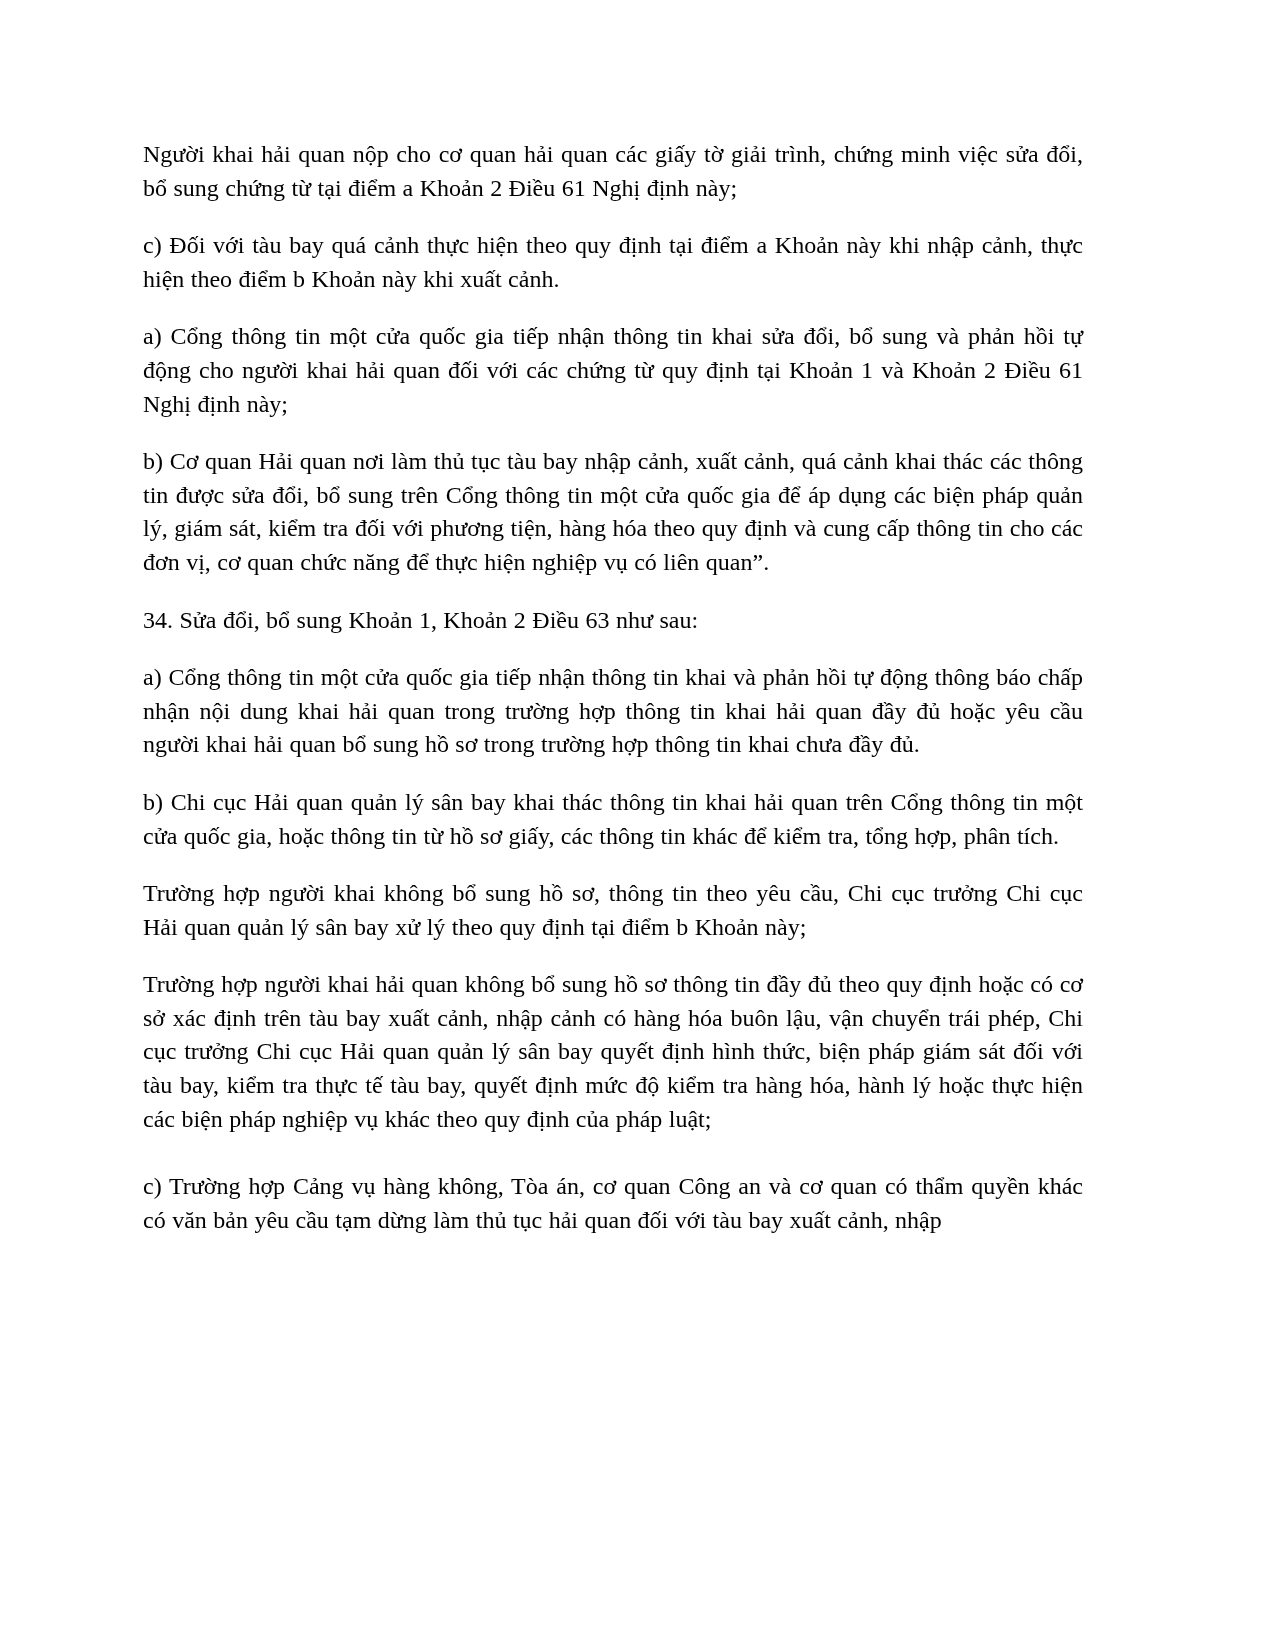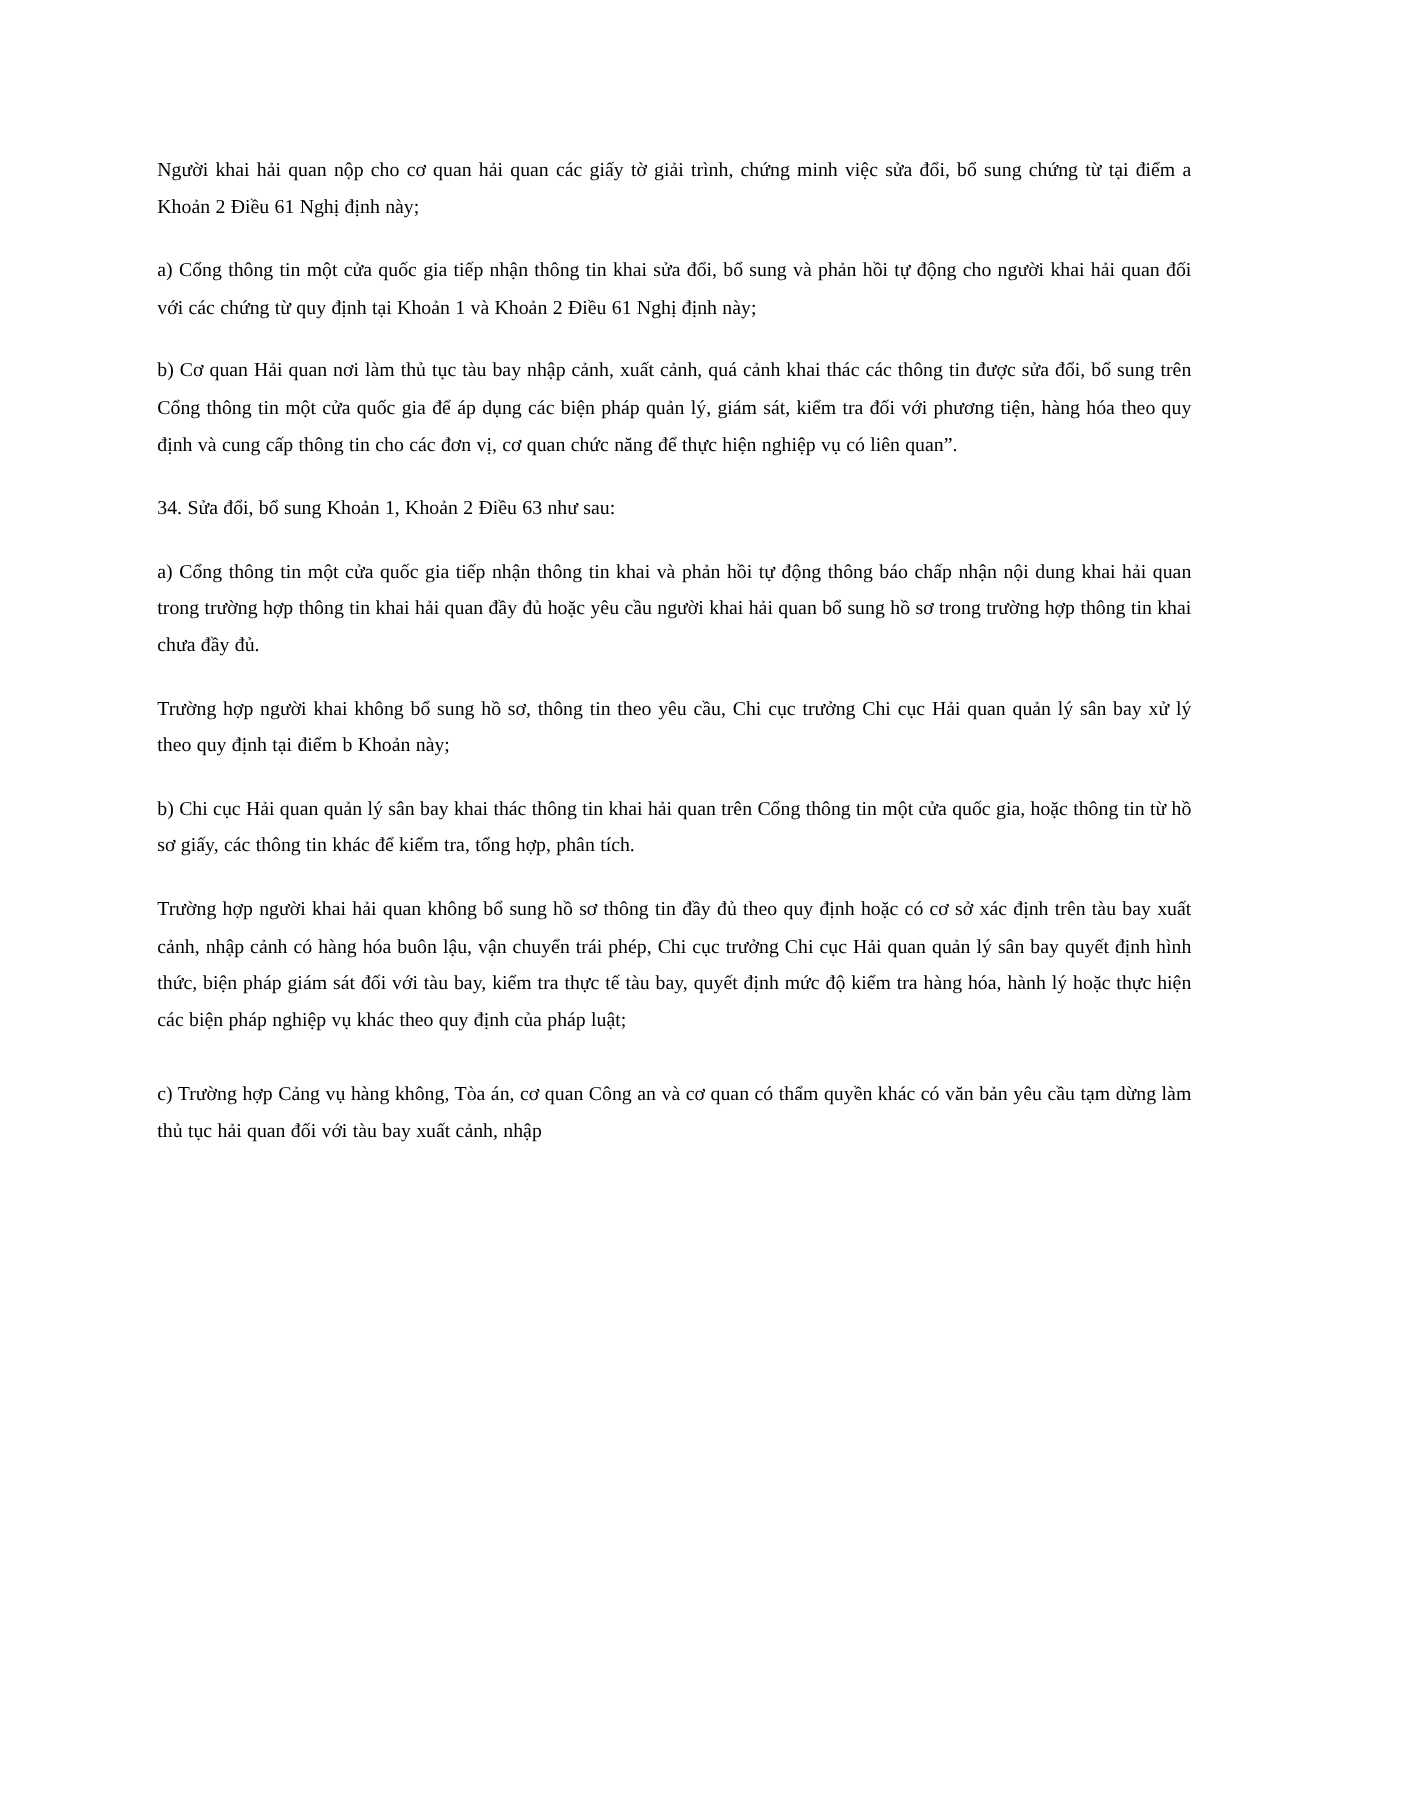--- a/index.html
+++ b/index.html
@@ -20,21 +20,21 @@
     box-sizing: border-box;
   }
   .text-column {
     position: absolute;
     left: 143px;
     top: 138px;
     width: 940px;
   }
   .para {
     margin: 0 0 24px 0;
-    font-size: 18px;
+    font-size: 24px;
     line-height: 33.6px;
     text-align: justify;
     text-justify: inter-word;
     word-spacing: 0.02em;
     -webkit-hyphens: none;
     hyphens: none;
   }
   .para:last-child {
     margin-bottom: 0;
   }
@@ -45,33 +45,34 @@
   }
 </style>
 </head>
 <body>
 
 <div class="page">
   <div class="text-column">
 
     <p class="para">Người khai hải quan nộp cho cơ quan hải quan các giấy tờ giải trình, chứng minh việc sửa đổi, bổ sung chứng từ tại điểm a Khoản 2 Điều 61 Nghị định này;</p>
 
+    <p class="para">c) Đối với tàu bay quá cảnh thực hiện theo quy định tại điểm a Khoản này khi nhập cảnh, thực hiện theo điểm b Khoản này khi xuất cảnh.</p>
 
 
     <p class="para">a) Cổng thông tin một cửa quốc gia tiếp nhận thông tin khai sửa đổi, bổ sung và phản hồi tự động cho người khai hải quan đối với các chứng từ quy định tại Khoản 1 và Khoản 2 Điều 61 Nghị định này;</p>
 
     <p class="para">b) Cơ quan Hải quan nơi làm thủ tục tàu bay nhập cảnh, xuất cảnh, quá cảnh khai thác các thông tin được sửa đổi, bổ sung trên Cổng thông tin một cửa quốc gia để áp dụng các biện pháp quản lý, giám sát, kiểm tra đối với phương tiện, hàng hóa theo quy định và cung cấp thông tin cho các đơn vị, cơ quan chức năng để thực hiện nghiệp vụ có liên quan”.</p>
 
     <p class="para">34. Sửa đổi, bổ sung Khoản 1, Khoản 2 Điều 63 như sau:</p>
 
 
     <p class="para">a) Cổng thông tin một cửa quốc gia tiếp nhận thông tin khai và phản hồi tự động thông báo chấp nhận nội dung khai hải quan trong trường hợp thông tin khai hải quan đầy đủ hoặc yêu cầu người khai hải quan bổ sung hồ sơ trong trường hợp thông tin khai chưa đầy đủ.</p>
 
+    <p class="para">b) Chi cục Hải quan quản lý sân bay khai thác thông tin khai hải quan trên Cổng thông tin một cửa quốc gia, hoặc thông tin từ hồ sơ giấy, các thông tin khác để kiểm tra, tổng hợp, phân tích.</p>
+
     <p class="para">Trường hợp người khai không bổ sung hồ sơ, thông tin theo yêu cầu, Chi cục trưởng Chi cục Hải quan quản lý sân bay xử lý theo quy định tại điểm b Khoản này;</p>
-
-    <p class="para">b) Chi cục Hải quan quản lý sân bay khai thác thông tin khai hải quan trên Cổng thông tin một cửa quốc gia, hoặc thông tin từ hồ sơ giấy, các thông tin khác để kiểm tra, tổng hợp, phân tích.</p>
 
     <p class="para">Trường hợp người khai hải quan không bổ sung hồ sơ thông tin đầy đủ theo quy định hoặc có cơ sở xác định trên tàu bay xuất cảnh, nhập cảnh có hàng hóa buôn lậu, vận chuyển trái phép, Chi cục trưởng Chi cục Hải quan quản lý sân bay quyết định hình thức, biện pháp giám sát đối với tàu bay, kiểm tra thực tế tàu bay, quyết định mức độ kiểm tra hàng hóa, hành lý hoặc thực hiện các biện pháp nghiệp vụ khác theo quy định của pháp luật;</p>
 
     <p class="para clipped">c) Trường hợp Cảng vụ hàng không, Tòa án, cơ quan Công an và cơ quan có thẩm quyền khác có văn bản yêu cầu tạm dừng làm thủ tục hải quan đối với tàu bay xuất cảnh, nhập</p>
 
   </div>
 </div>
 
 </body></html>

